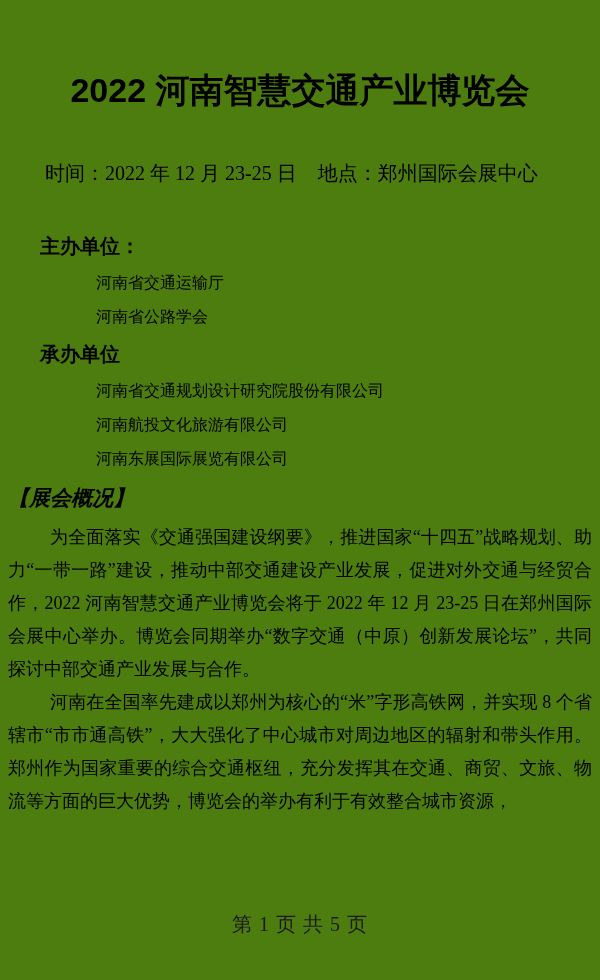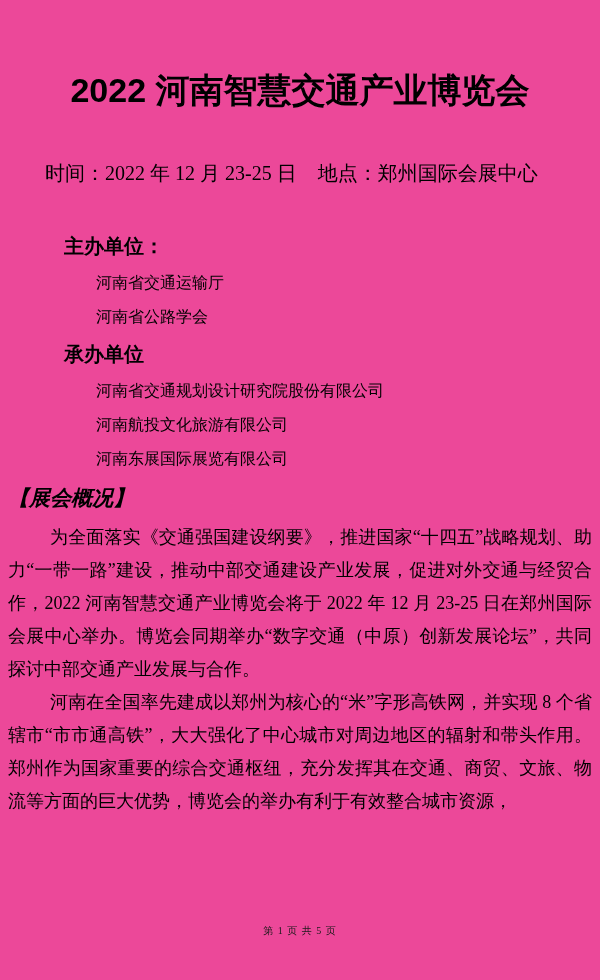--- a/index.html
+++ b/index.html
@@ -4,21 +4,21 @@
 <style>
   html, body {
     margin: 0;
     padding: 0;
     background: #ffffff;
   }
   .page {
     position: relative;
     width: 600px;
     height: 980px;
-    background: #ec4899;
+    background: #4d7c0f;
     color: #000000;
     overflow: hidden;
   }
   .doc-title {
     margin: 0;
     padding-top: 70px;
     text-align: center;
     font-family: "Liberation Sans", sans-serif;
     font-weight: 900;
     font-size: 34px;
@@ -40,21 +40,20 @@
   .org-section {
     margin-top: 50px;
   }
   .org-label {
     padding-left: 40px;
     font-family: "Liberation Sans", sans-serif;
     font-weight: bold;
     font-size: 20px;
     line-height: 1.15;
     margin-bottom: 16px;
-    margin-left: 24px;
   }
   .org-item {
     padding-left: 96px;
     font-family: "Liberation Serif", serif;
     font-size: 16px;
     line-height: 1.15;
     margin-bottom: 16px;
   }
   .section-header {
     margin-top: 7px;
@@ -77,21 +76,21 @@
   .body-paragraph.first {
     margin-top: 11px;
   }
   .page-footer {
     position: absolute;
     left: 0;
     right: 0;
     bottom: 42px;
     text-align: center;
     font-family: "Liberation Serif", serif;
-    font-size: 10px;
+    font-size: 20px;
     color: #1a1a1a;
     letter-spacing: 1px;
     margin-top: 40px;
   }
 </style>
 </head>
 <body>
 
 <div class="page">
 

